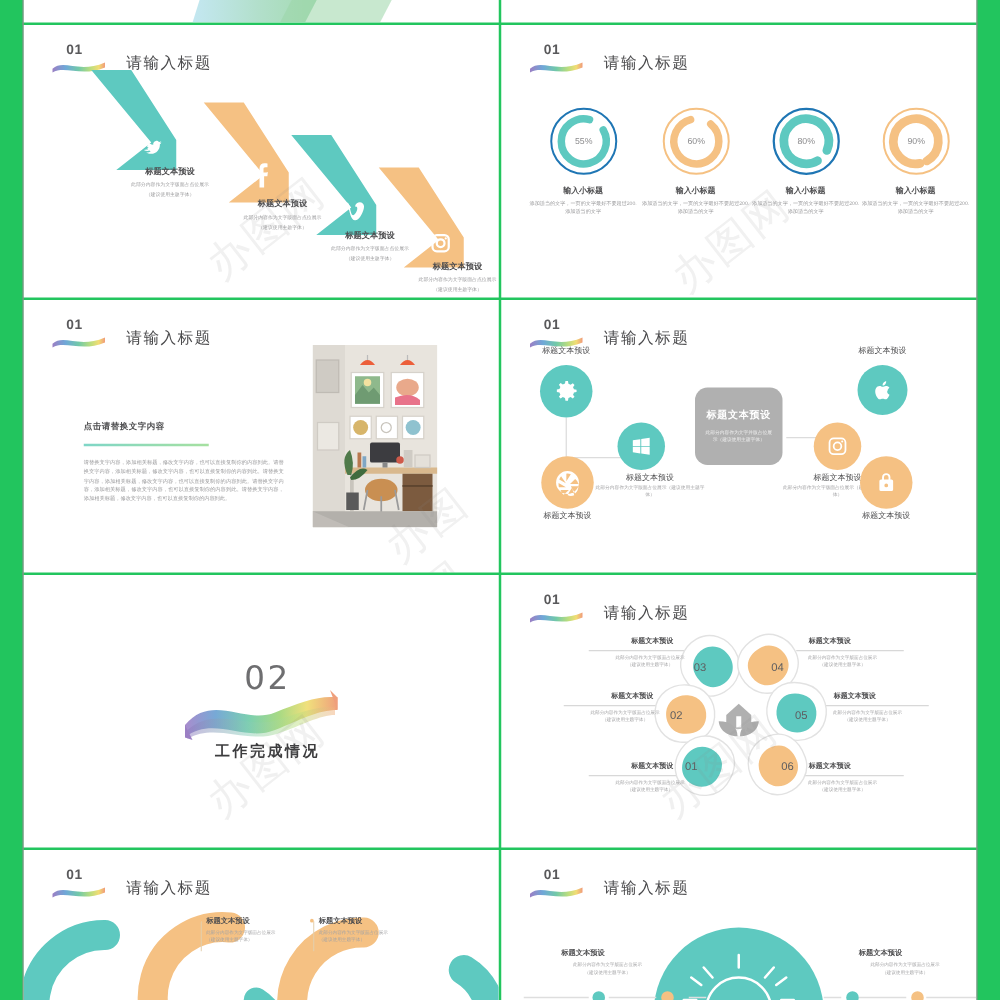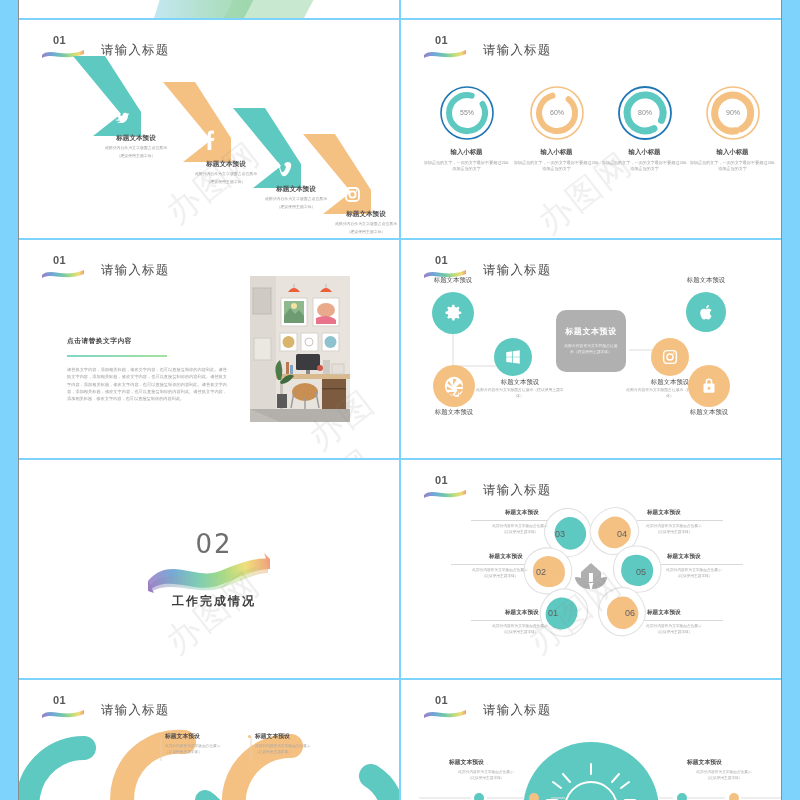--- a/index.html
+++ b/index.html
@@ -2,21 +2,21 @@
 <html><head>
 <meta charset="utf-8">
 <style>
   html,body{margin:0;padding:0;}
   body{
     width:800px;height:800px;overflow:hidden;
     background:#b9b9b9;
     font-family:"Liberation Sans","DejaVu Sans",sans-serif;
     -webkit-font-smoothing:antialiased;
   }
-  .page{position:relative;width:800px;height:800px;background:#7dd3fc;}
+  .page{position:relative;width:800px;height:800px;background:#22c55e;}
 
   
   .slide{position:absolute;background:#fff;overflow:hidden;}
   .col-l{left:19px;width:380px;}
   .col-r{left:401px;width:380px;}
 
   .r0{top:0px;height:18px;}
   .r1{top:20px;height:218px;}
   .r2{top:240px;height:218px;}
   .r3{top:460px;height:218px;}

